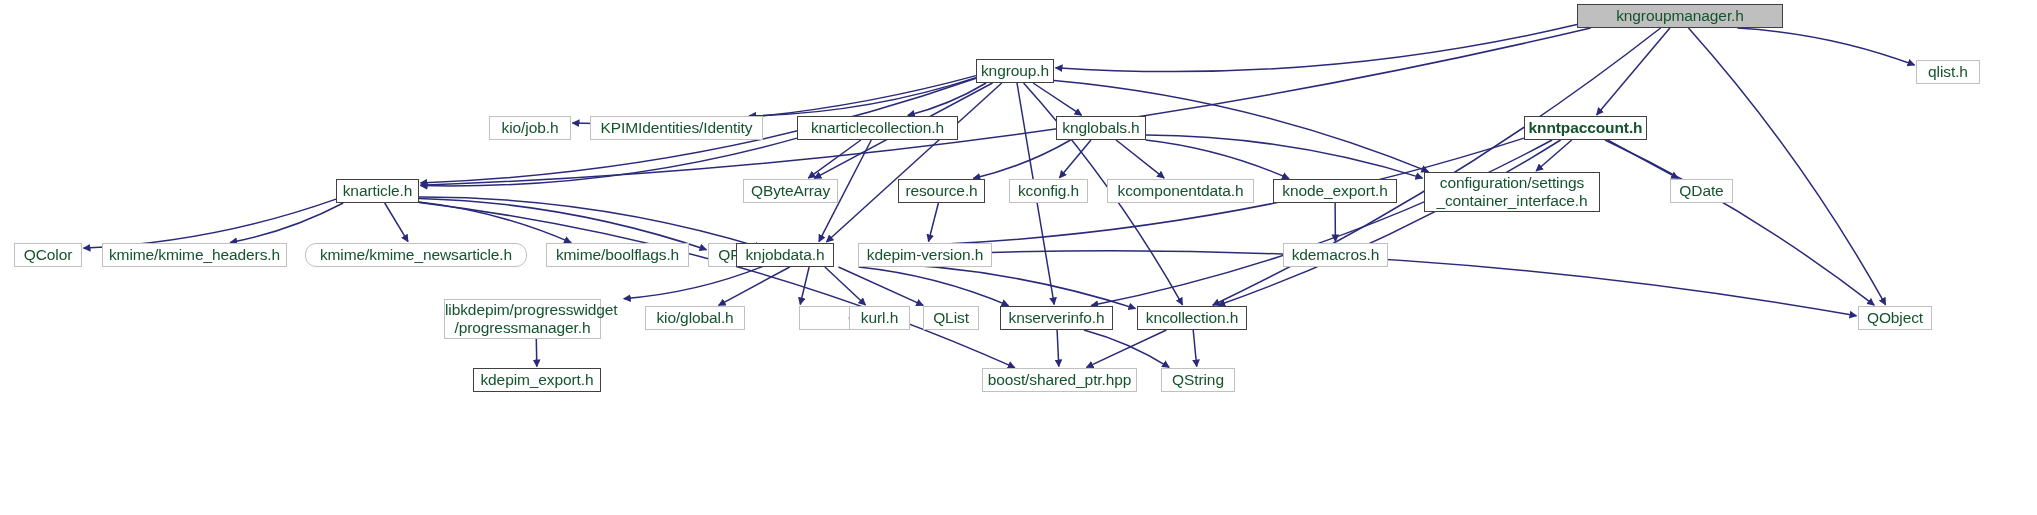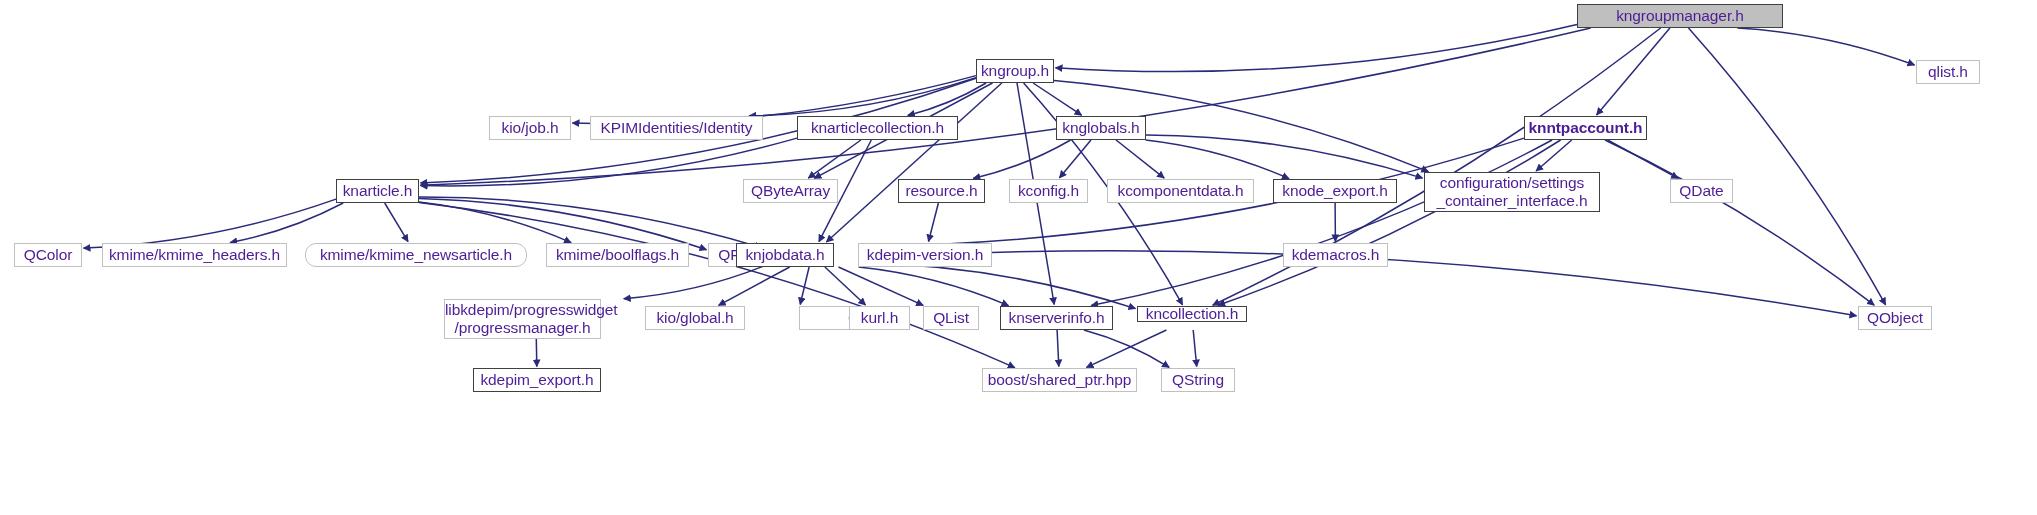--- a/index.html
+++ b/index.html
@@ -26,21 +26,21 @@
   }
   .node {
     position: absolute;
     box-sizing: border-box;
     display: flex;
     align-items: center;
     justify-content: center;
     text-align: center;
     background: #ffffff;
     border: 1px solid #c0c0c0;
-    color: #4c1d95;
+    color: #14532d;
     font-size: 15.5px;
     line-height: 1.18;
     white-space: pre;
     letter-spacing: -0.1px;
     cursor: default;
   }
   .node.internal {
     border: 1.6px solid #404040;
   }
   .node.root {
@@ -144,18 +144,18 @@
       <div class="node external" style="left: 1283px; top: 243px; width: 105px; height: 24px;"><span class="lbl">kdemacros.h</span></div>
       <div class="node internal" style="left: 736px; top: 243px; width: 98px; height: 24px;"><span class="lbl">knjobdata.h</span></div>
       <div class="node external" style="left: 1858px; top: 306px; width: 74px; height: 24px;"><span class="lbl">QObject</span></div>
       <div class="node external" style="left: 444px; top: 299px; width: 157px; height: 40px;"><span class="lbl">libkdepim/progresswidget
 /progressmanager.h</span></div>
       <div class="node external" style="left: 645px; top: 306px; width: 100px; height: 24px;"><span class="lbl">kio/global.h</span></div>
       <div class="node external" style="left: 799px; top: 306px; width: 80px; height: 24px; padding-left: 48px;"><span class="lbl">QPointer</span></div>
       <div class="node external" style="left: 849px; top: 306px; width: 61px; height: 24px;"><span class="lbl">kurl.h</span></div>
       <div class="node external" style="left: 923px; top: 306px; width: 56px; height: 24px;"><span class="lbl">QList</span></div>
       <div class="node internal" style="left: 1000px; top: 306px; width: 113px; height: 24px;"><span class="lbl">knserverinfo.h</span></div>
-      <div class="node internal" style="left: 1137px; top: 306px; width: 110px; height: 16px;"><span class="lbl">kncollection.h</span></div>
+      <div class="node internal" style="left: 1137px; top: 306px; width: 110px; height: 24px;"><span class="lbl">kncollection.h</span></div>
       <div class="node internal" style="left: 473px; top: 368px; width: 128px; height: 24px;"><span class="lbl">kdepim_export.h</span></div>
       <div class="node external" style="left: 982px; top: 368px; width: 155px; height: 24px;"><span class="lbl">boost/shared_ptr.hpp</span></div>
       <div class="node external" style="left: 1161px; top: 368px; width: 74px; height: 24px;"><span class="lbl">QString</span></div>
     </div>
 </div>
 
 </body></html>

